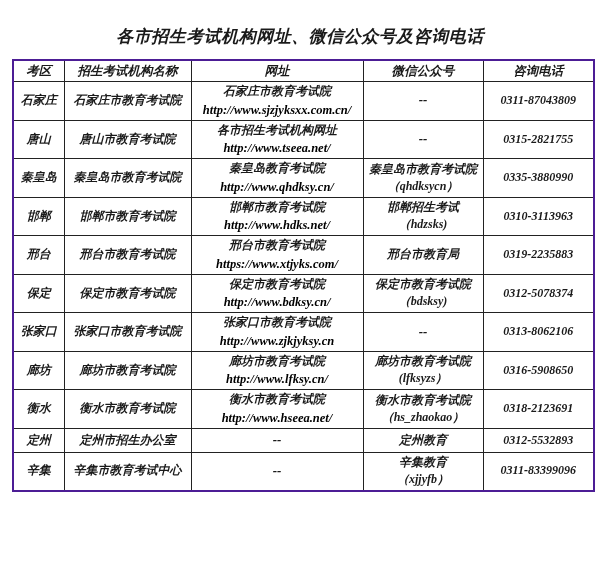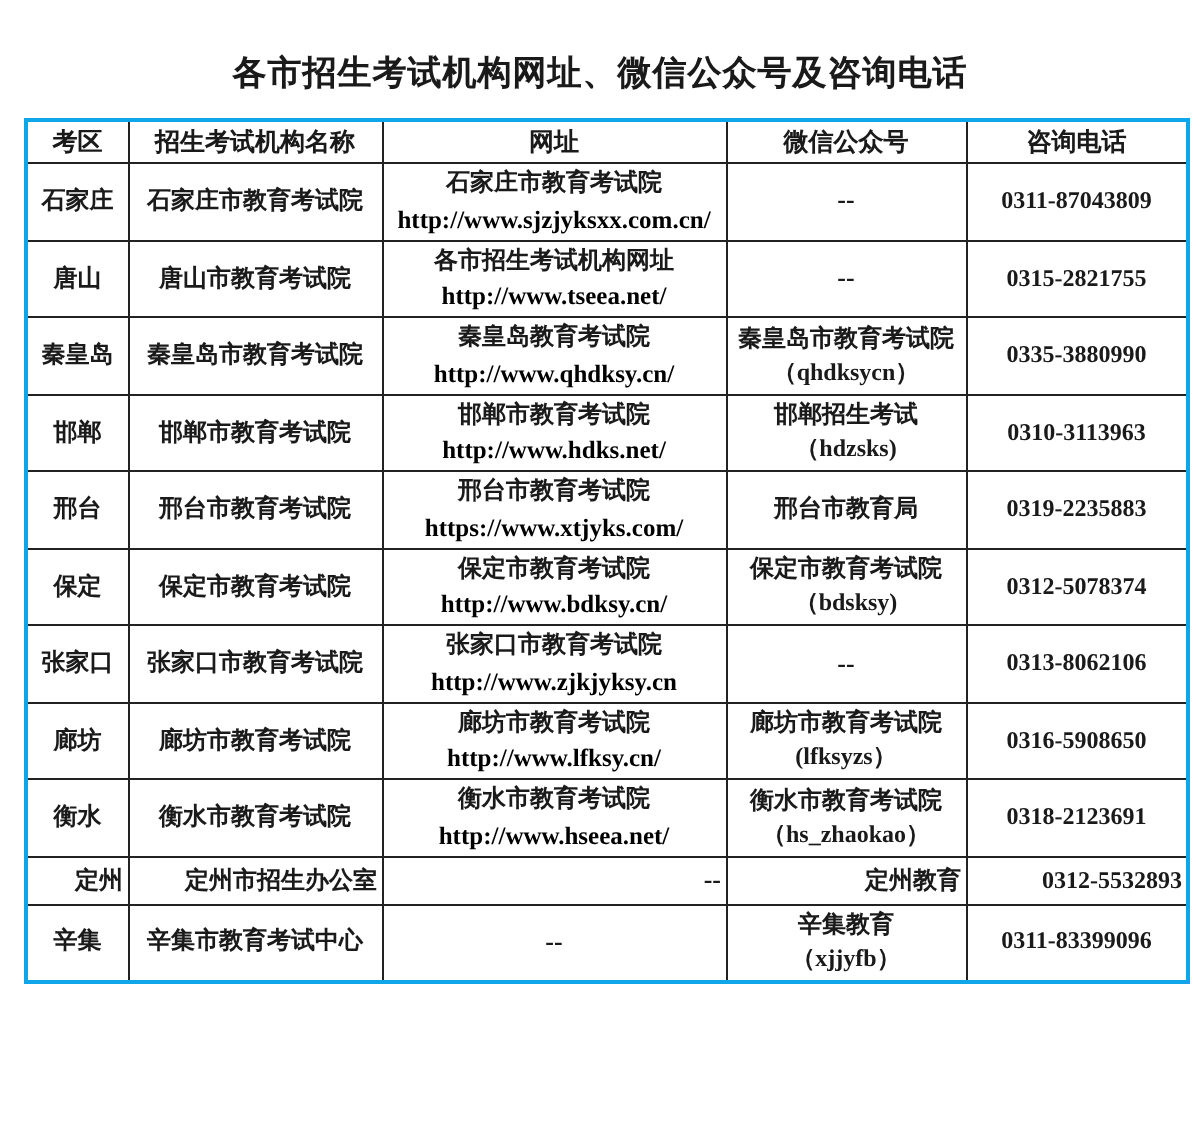--- a/index.html
+++ b/index.html
@@ -3,49 +3,49 @@
 <meta charset="utf-8">
 <style>
   * { box-sizing: border-box; }
   html, body {
     margin: 0; padding: 0;
     width: 600px; height: 574px;
     background: #ffffff;
     font-family: "Liberation Serif", "DejaVu Serif", serif;
     color: #1a1a1a;
   }
-  .page { width: 600px; height: 574px; overflow: hidden; }
+  .page { width: 600px; height: 574px; overflow: hidden; font-style: italic; }
   .title {
     text-align: center;
     font-size: 17px;
     font-weight: bold;
     margin: 0;
     padding: 25px 0 11px 0;
     letter-spacing: 0.5px;
   }
   table.exam-table {
     border-collapse: collapse;
     table-layout: fixed;
     width: 581px;
     margin-left: 12px;
-    border: 2px solid #0ea5e9;
+    border: 2px solid #4c1d95;
   }
   th, td {
     border: 1px solid #222222;
     text-align: center;
     vertical-align: middle;
     padding: 1px 2px;
     font-size: 12px;
     font-weight: bold;
     line-height: 1.45;
     overflow: hidden;
   }
   th { height: 21px; font-size: 12.5px; }
   tr.row-normal td { height: 36px; }
-  tr.row-compact td { height: 24px; text-align: right; }
+  tr.row-compact td { height: 24px; }
   td.cell-phone { font-size: 12px; white-space: nowrap; }
   .cell-line { display: block; }
   .url-line {
     color: #000000;
     font-size: 12.5px;
     white-space: nowrap;
   }
   .dash-line { font-size: 13px; }
 </style>
 </head>

